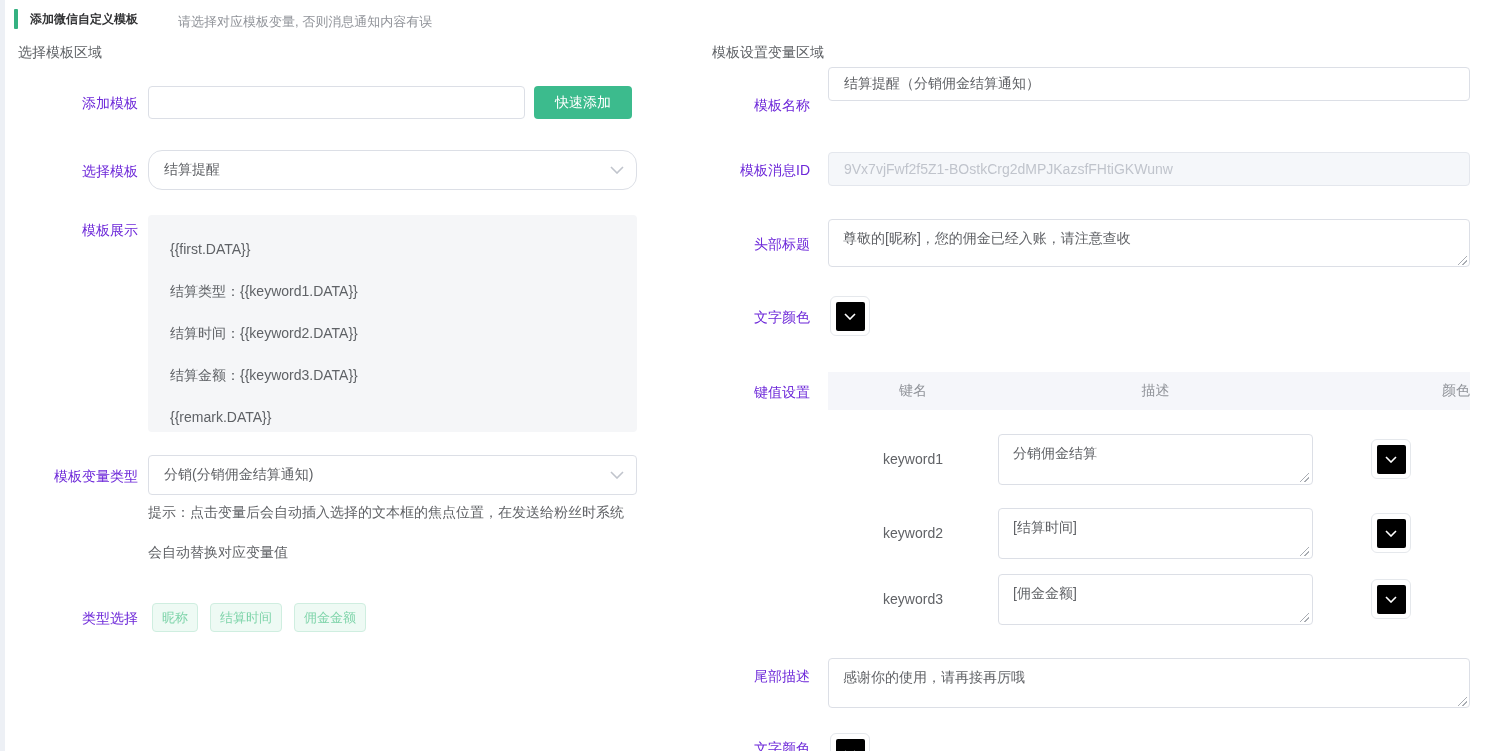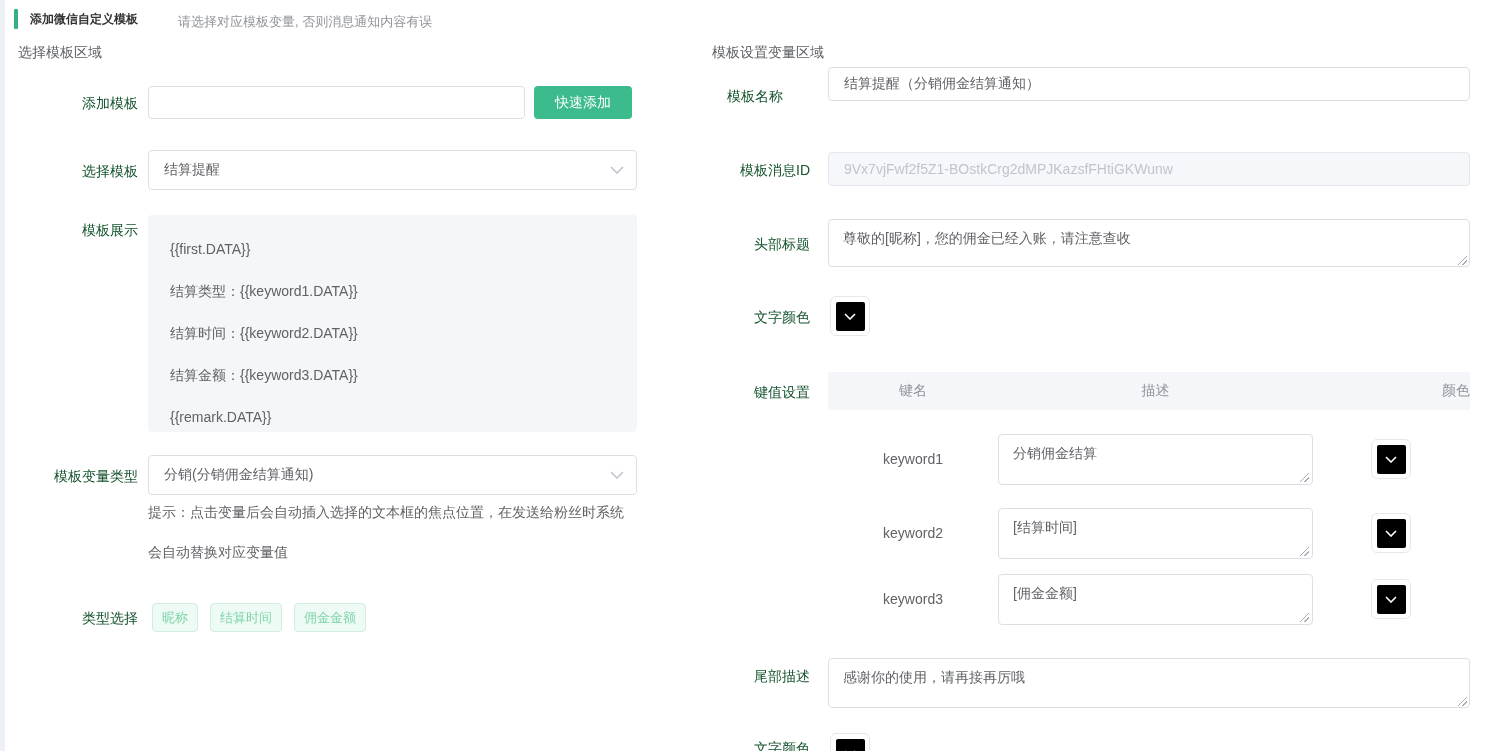--- a/index.html
+++ b/index.html
@@ -11,21 +11,21 @@
   }
   .left-strip { position:absolute; left:0; top:0; width:5px; height:751px; background:#edf0f5; }
 
   
   .accent-bar { position:absolute; left:14px; top:9px; width:4px; height:20px; background:#35b181; border-radius:1px; }
   .page-title { position:absolute; left:30px; top:11px; font-size:12px; font-weight:bold; color:#303133; }
   .page-subtitle { position:absolute; left:178px; top:13px; font-size:13px; color:#909399; }
 
   .section-title { position:absolute; color:#5f6266; font-size:14px; }
 
-  .lbl { position:absolute; text-align:right; color:#14532d; font-size:14px; line-height:16px; }
+  .lbl { position:absolute; text-align:right; color:#6d28d9; font-size:14px; line-height:16px; }
   .lbl-left { left:0; width:138px; }
   .lbl-right { left:700px; width:110px; }
 
   .ipt, .sel, .ta {
     position:absolute; border:1px solid #dcdfe6; border-radius:4px; background:#fff;
     font-family:inherit; font-size:14px; color:#606266; outline:none;
   }
   .ipt { padding:0 15px; }
   .ipt::placeholder { color:#c0c4cc; }
   .ipt:disabled { background:#f5f7fa; border-color:#e4e7ed; color:#c0c4cc; -webkit-text-fill-color:#c0c4cc; cursor:not-allowed; }
@@ -90,21 +90,21 @@
   <div class="page-title">添加微信自定义模板</div>
   <div class="page-subtitle">请选择对应模板变量, 否则消息通知内容有误</div>
 
   <div class="section-title" style="left:18px; top:44px;">选择模板区域</div>
 
   <div class="lbl lbl-left" style="top:95px;">添加模板</div>
   <input class="ipt" style="left: 148px; top: 86px; width: 377px; height: 33px;" value="">
   <button class="btn-primary" style="left:534px; top:86px; width:98px; height:33px;">快速添加</button>
 
   <div class="lbl lbl-left" style="top:163px;">选择模板</div>
-  <div class="sel" style="left:148px; top:150px; width:489px; height:40px;">
+  <div class="sel" style="left:148px; top:150px; width:489px; height:40px;border-radius:14px;">
     <span>结算提醒</span>
     <span class="chev">
       <svg width="14" height="8" viewBox="0 0 14 8">
           <polyline points="1,1 7,7 13,1" fill="none" stroke="#c0c4cc" stroke-width="1.6"></polyline>
         </svg>
     </span>
   </div>
 
   <div class="lbl lbl-left" style="top:222px;">模板展示</div>
   <div class="preview-box">
@@ -129,21 +129,21 @@
 
   <div class="lbl lbl-left" style="top:610px;">类型选择</div>
   <div class="tags">
     <span class="tag">昵称</span>
     <span class="tag">结算时间</span>
     <span class="tag">佣金金额</span>
   </div>
 
   <div class="section-title" style="left:712px; top:44px;">模板设置变量区域</div>
 
-  <div class="lbl lbl-right" style="top:88px;text-align:center;">模板名称</div>
+  <div class="lbl lbl-right" style="top:97px;">模板名称</div>
   <input class="ipt" style="left: 828px; top: 67px; width: 642px; height: 34px;" value="结算提醒（分销佣金结算通知）">
 
   <div class="lbl lbl-right" style="top:162px;">模板消息ID</div>
   <input class="ipt" style="left: 828px; top: 152px; width: 642px; height: 34px;" disabled="" value="9Vx7vjFwf2f5Z1-BOstkCrg2dMPJKazsfFHtiGKWunw">
 
   <div class="lbl lbl-right" style="top:236px;">头部标题</div>
   <textarea class="ta" style="left: 828px; top: 219px; width: 642px; height: 48px;">尊敬的[昵称]，您的佣金已经入账，请注意查收</textarea>
   <span class="rs-handle" style="left:1456px; top:254px;"></span>
 
   <div class="lbl lbl-right" style="top:309px;">文字颜色</div>

